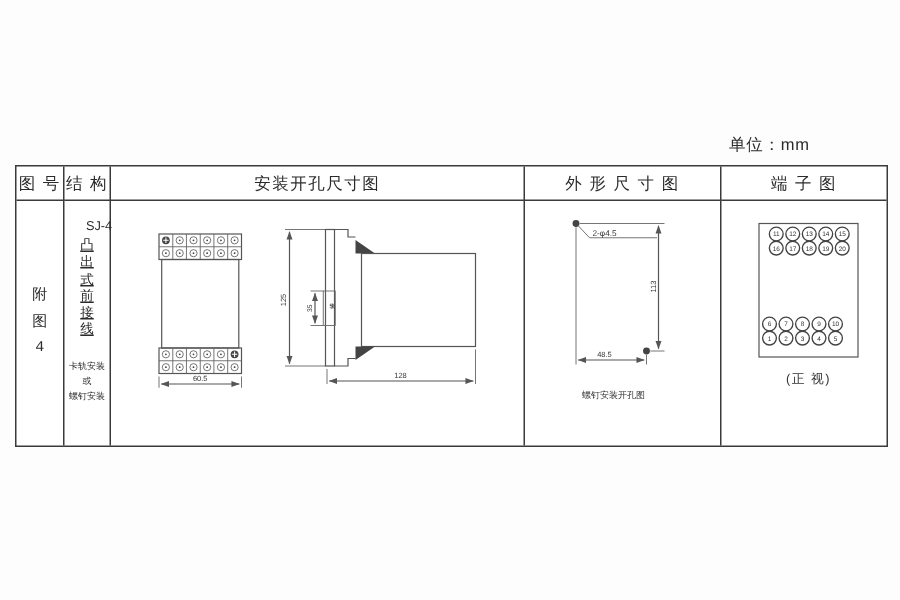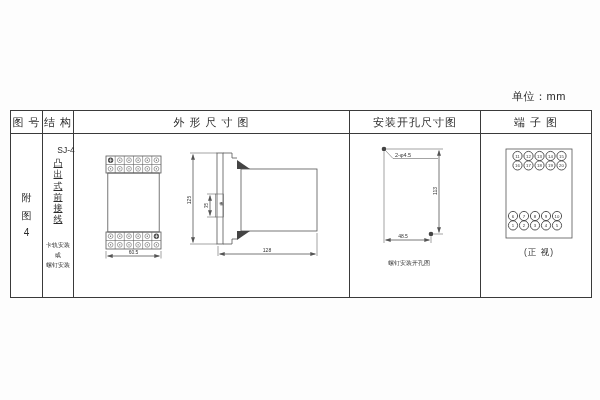--- a/index.html
+++ b/index.html
@@ -1,31 +1,31 @@
 <!DOCTYPE html>
 <html><head>
 <meta charset="utf-8">
 <style>
   html,body{margin:0;padding:0;}
   body{
     width:600px;height:400px;position:relative;background:#fdfdfd;
     font-family:"Liberation Sans","DejaVu Sans",sans-serif;color:#2b2b2b;
     overflow:hidden;
   }
-  .unit-label{position:absolute;left:512px;top:89px;font-size:11px;letter-spacing:.5px;}
+  .unit-label{position:absolute;left:486px;top:89px;font-size:11px;letter-spacing:.5px;}
   .tbl{
     position:absolute;left:10px;top:110px;width:580px;height:186px;
     display:grid;grid-template-columns:32px 31px 276px 131px 1fr;
     grid-template-rows:23px 1fr;border:1px solid #3a3a3a;background:#fff;
   }
   .c{border-right:1px solid #3a3a3a;border-bottom:1px solid #3a3a3a;position:relative;}
   .nr{border-right:none;}
   .nb{border-bottom:none;}
   .hd{display:flex;align-items:center;justify-content:center;font-size:11px;letter-spacing:1px;white-space:nowrap;}
-  .cell-fig{display:flex;align-items:center;justify-content:center;}
+  .cell-fig{display:flex;align-items:center;justify-content:center;font-family:Liberation Mono, monospace;}
   .vert{width:1em;text-align:center;word-break:break-all;}
   .fig-vert{font-size:10px;line-height:1.75;}
   .cell-struct{display:flex;flex-direction:column;align-items:center;padding-top:11px;box-sizing:border-box;}
   .model{font-size:8.5px;white-space:nowrap;margin-left:16px;}
   .struct-vert{font-size:9px;line-height:1.25;margin-top:3px;text-decoration:underline;}
   .mount-note{margin-top:14px;font-size:6px;line-height:1.7;text-align:center;white-space:nowrap;}
   svg{position:absolute;left:0;top:0;}
   svg text{font-family:"Liberation Sans","DejaVu Sans",sans-serif;fill:#333;}
   .ln{stroke:#555;stroke-width:.8;fill:none;}
   .thin{stroke:#666;stroke-width:.6;fill:none;}
@@ -33,22 +33,22 @@
 </style>
 </head>
 <body>
 
 <div class="unit-label">单位：mm</div>
 
 <div class="tbl">
 
   <div class="c hd">图 号</div>
   <div class="c hd">结 构</div>
+  <div class="c hd">安装开孔尺寸图</div>
   <div class="c hd">外 形 尺 寸 图</div>
-  <div class="c hd">安装开孔尺寸图</div>
   <div class="c hd nr">端 子 图</div>
 
   <div class="c nb cell-fig">
     <div class="vert fig-vert">附图4</div>
   </div>
 
   <div class="c nb cell-struct">
     <div class="model">SJ-4</div>
     <div class="vert struct-vert">凸出式前接线</div>
     <div class="mount-note">

